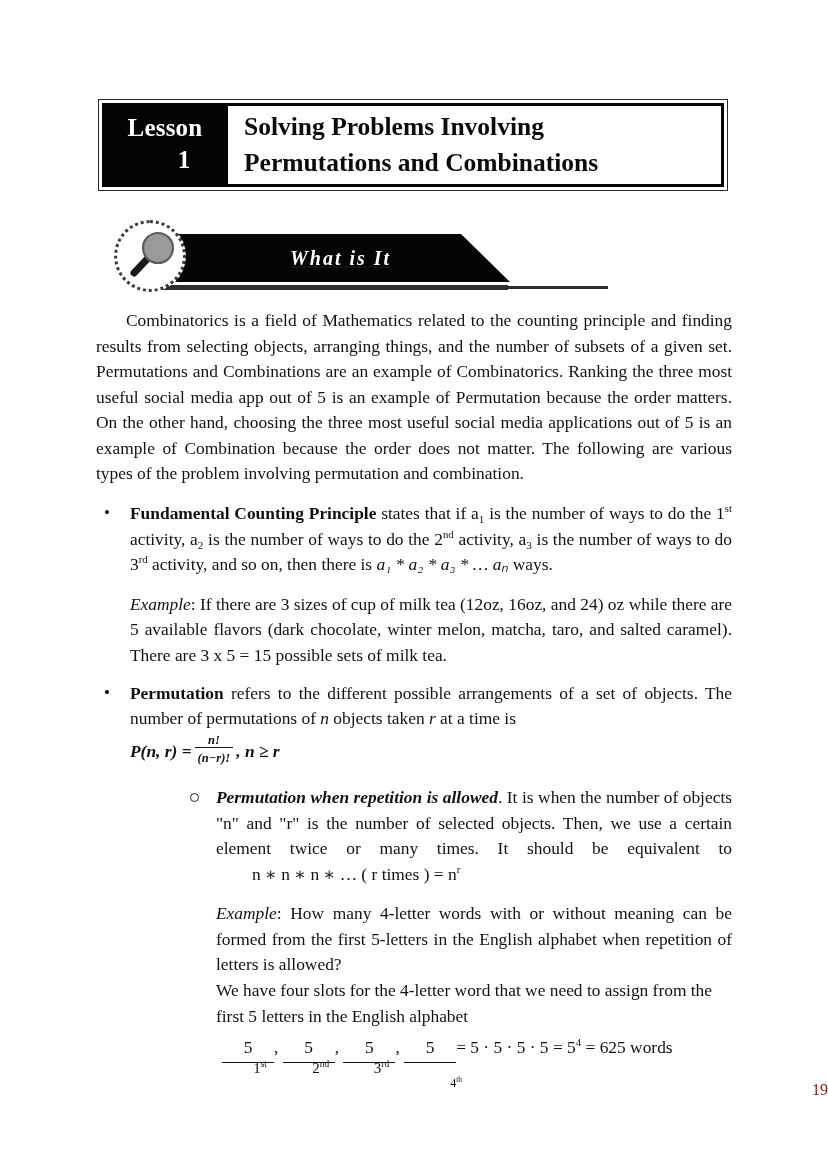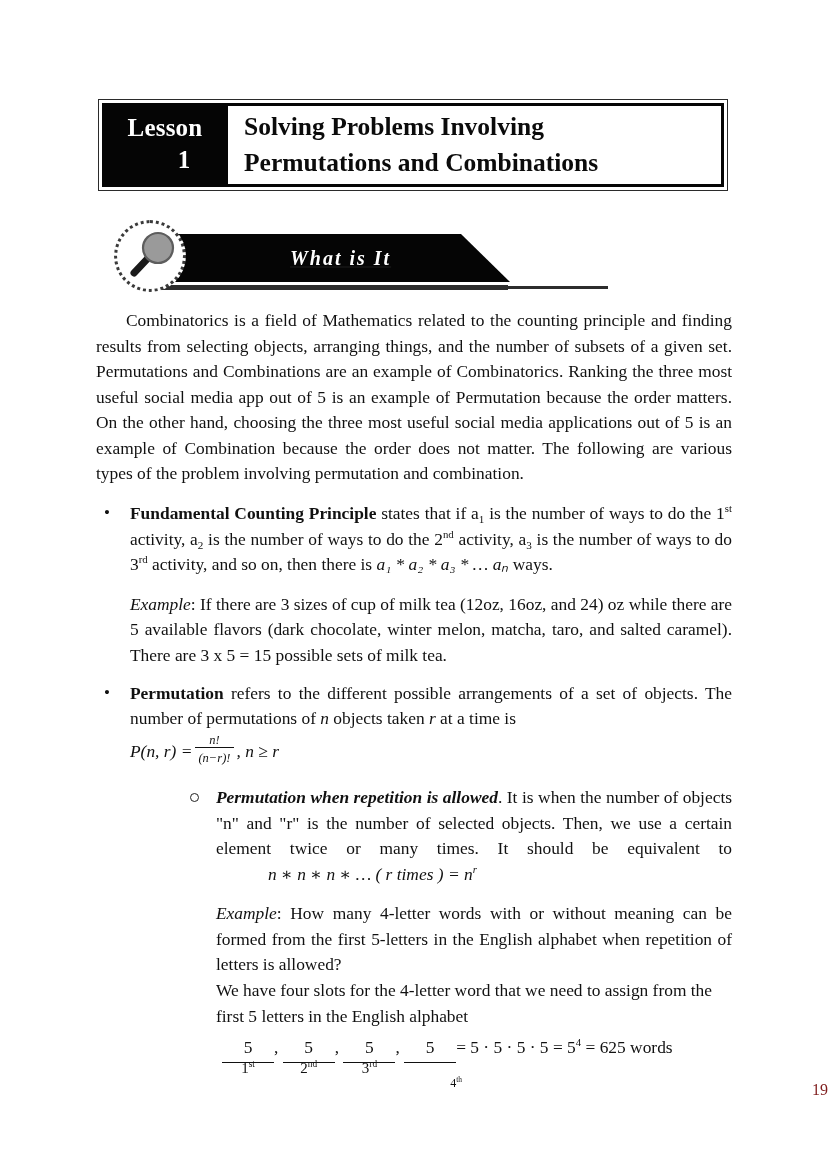--- a/index.html
+++ b/index.html
@@ -164,21 +164,21 @@
   .bold { font-weight: bold; }
   .bi { font-weight: bold; font-style: italic; }
   .mi { font-style: italic; font-family: "Liberation Serif", serif; }
   sup { font-size: 0.62em; vertical-align: super; line-height: 0; }
   sub { font-size: 0.64em; vertical-align: sub; line-height: 0; }
 
   
   .formula {
     display: inline-flex;
     align-items: center;
-    font-weight: normal;
+    font-weight: bold;
     font-style: italic;
     font-size: 17.4px;
     vertical-align: middle;
     justify-content: flex-end;
   }
   .frac {
     display: inline-flex;
     flex-direction: column;
     align-items: center;
     vertical-align: middle;
@@ -201,21 +201,21 @@
     position: absolute;
     left: 8px;
     top: 1px;
     width: 7px;
     height: 7px;
     border: 1.3px solid #222;
     border-radius: 50%;
     margin-top: 7px;
   }
   .sub-body { text-align: justify; }
-  .eq-inline { font-style: italic; margin-left: 52px; white-space: nowrap; }
+  .eq-inline { margin-left: 36px; white-space: nowrap; }
 
   .sub-example { margin-top: 14px; text-align: justify; }
   .plain-block { text-align: left; }
 
   
   .slots {
     margin-top: 6px;
     margin-left: 6px;
     font-size: 17.4px;
     white-space: nowrap;
@@ -223,21 +223,21 @@
   .slot {
     display: inline-block;
     position: relative;
     width: 52px;
     text-align: center;
     border-bottom: 1.4px solid #111;
     padding-bottom: 1px;
   }
   .slot-label {
     position: absolute;
-    left: 0;
+    left: 12px;
     top: 22px;
     width: 52px;
     font-size: 15px;
   }
   .slots-row2 { height: 26px; }
   .tail { }
   .tail-4th {
     display: inline-block;
     position: relative;
     width: 0;

